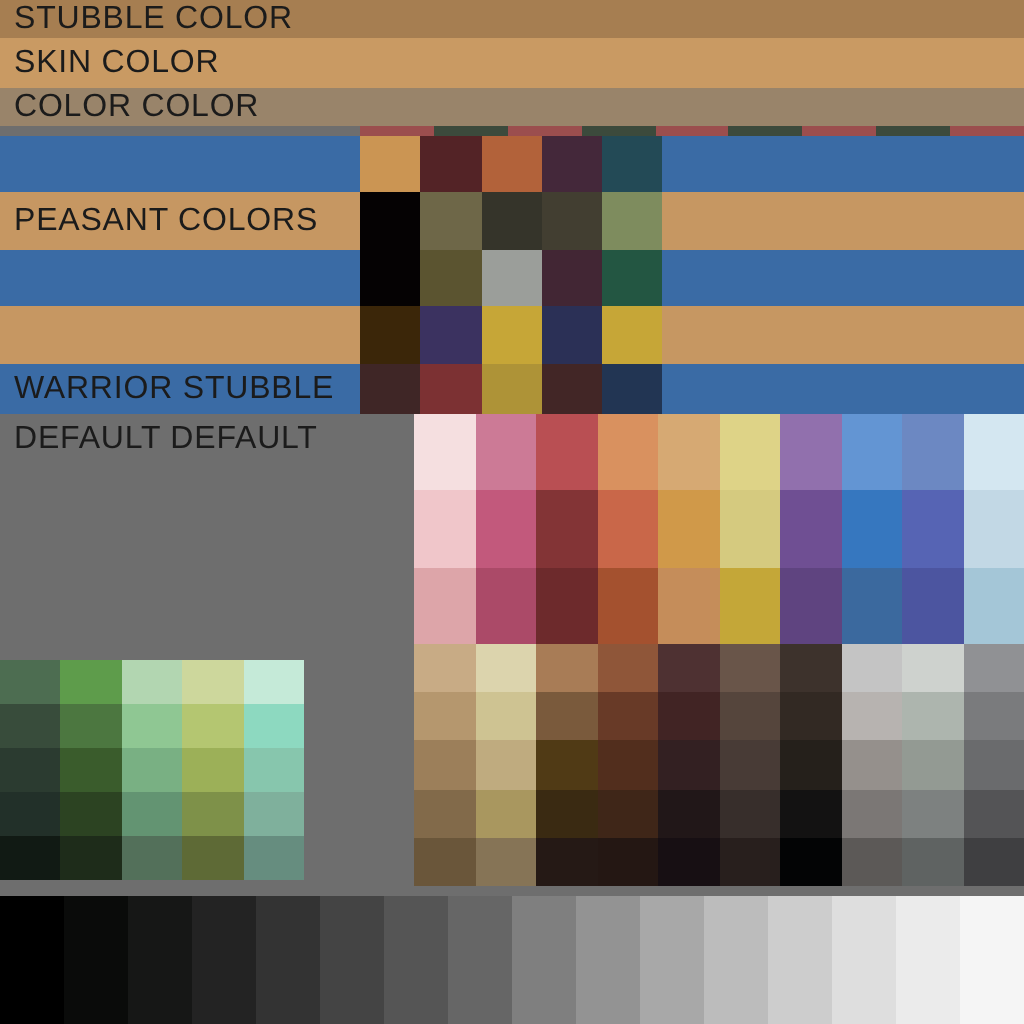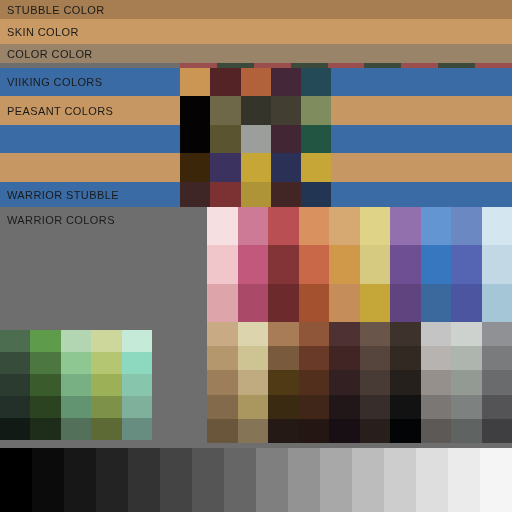--- a/index.html
+++ b/index.html
@@ -7,21 +7,21 @@
     width:512px;height:512px;overflow:hidden;
     background:#6e6e6e;
     font-family:"Liberation Sans","DejaVu Sans",sans-serif;
   }
   #root{position:relative;width:512px;height:512px;}
 
   
   .row{position:absolute;left:0;width:512px;box-sizing:border-box;}
   .row-label{
     position:absolute;left:7px;top:50%;transform:translateY(-50%);
-    font-size:11px;letter-spacing:.4px;color:#1b1b1b;white-space:nowrap;
+    font-size:16px;letter-spacing:.4px;color:#1b1b1b;white-space:nowrap;
     line-height:1;
     text-align:center;
   }
   .swatch{position:absolute;top:0;height:100%;}
 
   
   .grid{position:absolute;display:grid;}
   .cell{width:100%;height:100%;}
 
   .thin-strip{position:absolute;left:180px;top:63px;width:332px;height:5px;display:flex;}
@@ -39,21 +39,20 @@
       <div class="row" style="top: 0px; height: 19px; background: rgb(166, 126, 81);">
         <div class="row-label">STUBBLE COLOR</div>
       </div>
       <div class="row" style="top: 19px; height: 25px; background: rgb(201, 154, 99);">
         <div class="row-label">SKIN COLOR</div>
       </div>
       <div class="row" style="top: 44px; height: 19px; background: rgb(153, 132, 106);">
         <div class="row-label">COLOR COLOR</div>
       </div>
       <div class="row" style="top: 68px; height: 28px; background: rgb(58, 107, 165);">
-        <div class="row-label">VIIKING COLORS</div>
         <div class="swatch" style="left: 180px; width: 30.3px; background: rgb(203, 149, 83);"></div>
         <div class="swatch" style="left: 210.3px; width: 30.3px; background: rgb(83, 35, 38);"></div>
         <div class="swatch" style="left: 240.6px; width: 30.3px; background: rgb(178, 98, 58);"></div>
         <div class="swatch" style="left: 270.9px; width: 30.3px; background: rgb(68, 40, 58);"></div>
         <div class="swatch" style="left: 301.2px; width: 30.3px; background: rgb(35, 74, 86);"></div>
       </div>
       <div class="row" style="top: 96px; height: 29px; background: rgb(198, 151, 98);">
         <div class="row-label">PEASANT COLORS</div>
         <div class="swatch" style="left: 180px; width: 30.3px; background: rgb(5, 2, 3);"></div>
         <div class="swatch" style="left: 210.3px; width: 30.3px; background: rgb(110, 103, 72);"></div>
@@ -77,21 +76,21 @@
       </div>
       <div class="row" style="top: 182px; height: 25px; background: rgb(58, 107, 165);">
         <div class="row-label">WARRIOR STUBBLE</div>
         <div class="swatch" style="left: 180px; width: 30.3px; background: rgb(63, 38, 38);"></div>
         <div class="swatch" style="left: 210.3px; width: 30.3px; background: rgb(124, 49, 51);"></div>
         <div class="swatch" style="left: 240.6px; width: 30.3px; background: rgb(174, 147, 55);"></div>
         <div class="swatch" style="left: 270.9px; width: 30.3px; background: rgb(66, 38, 38);"></div>
         <div class="swatch" style="left: 301.2px; width: 30.3px; background: rgb(34, 53, 83);"></div>
       </div>
       <div class="row" style="top: 207px; height: 26px; background: rgb(110, 110, 110);">
-        <div class="row-label">WARRIOR COLORS</div>
+        <div class="row-label">DEFAULT DEFAULT</div>
       </div>
     </div>
 
   <div class="thin-strip" id="thin-strip" style="left: 180px; top: 63px; width: 332px; height: 5px;">
       <div style="flex: 1 1 0px; background: rgb(155, 78, 78);"></div>
       <div style="flex: 1 1 0px; background: rgb(155, 78, 78);"></div>
       <div style="flex: 1 1 0px; background: rgb(60, 74, 60);"></div>
       <div style="flex: 1 1 0px; background: rgb(60, 74, 60);"></div>
       <div style="flex: 1 1 0px; background: rgb(155, 78, 78);"></div>
       <div style="flex: 1 1 0px; background: rgb(155, 78, 78);"></div>

